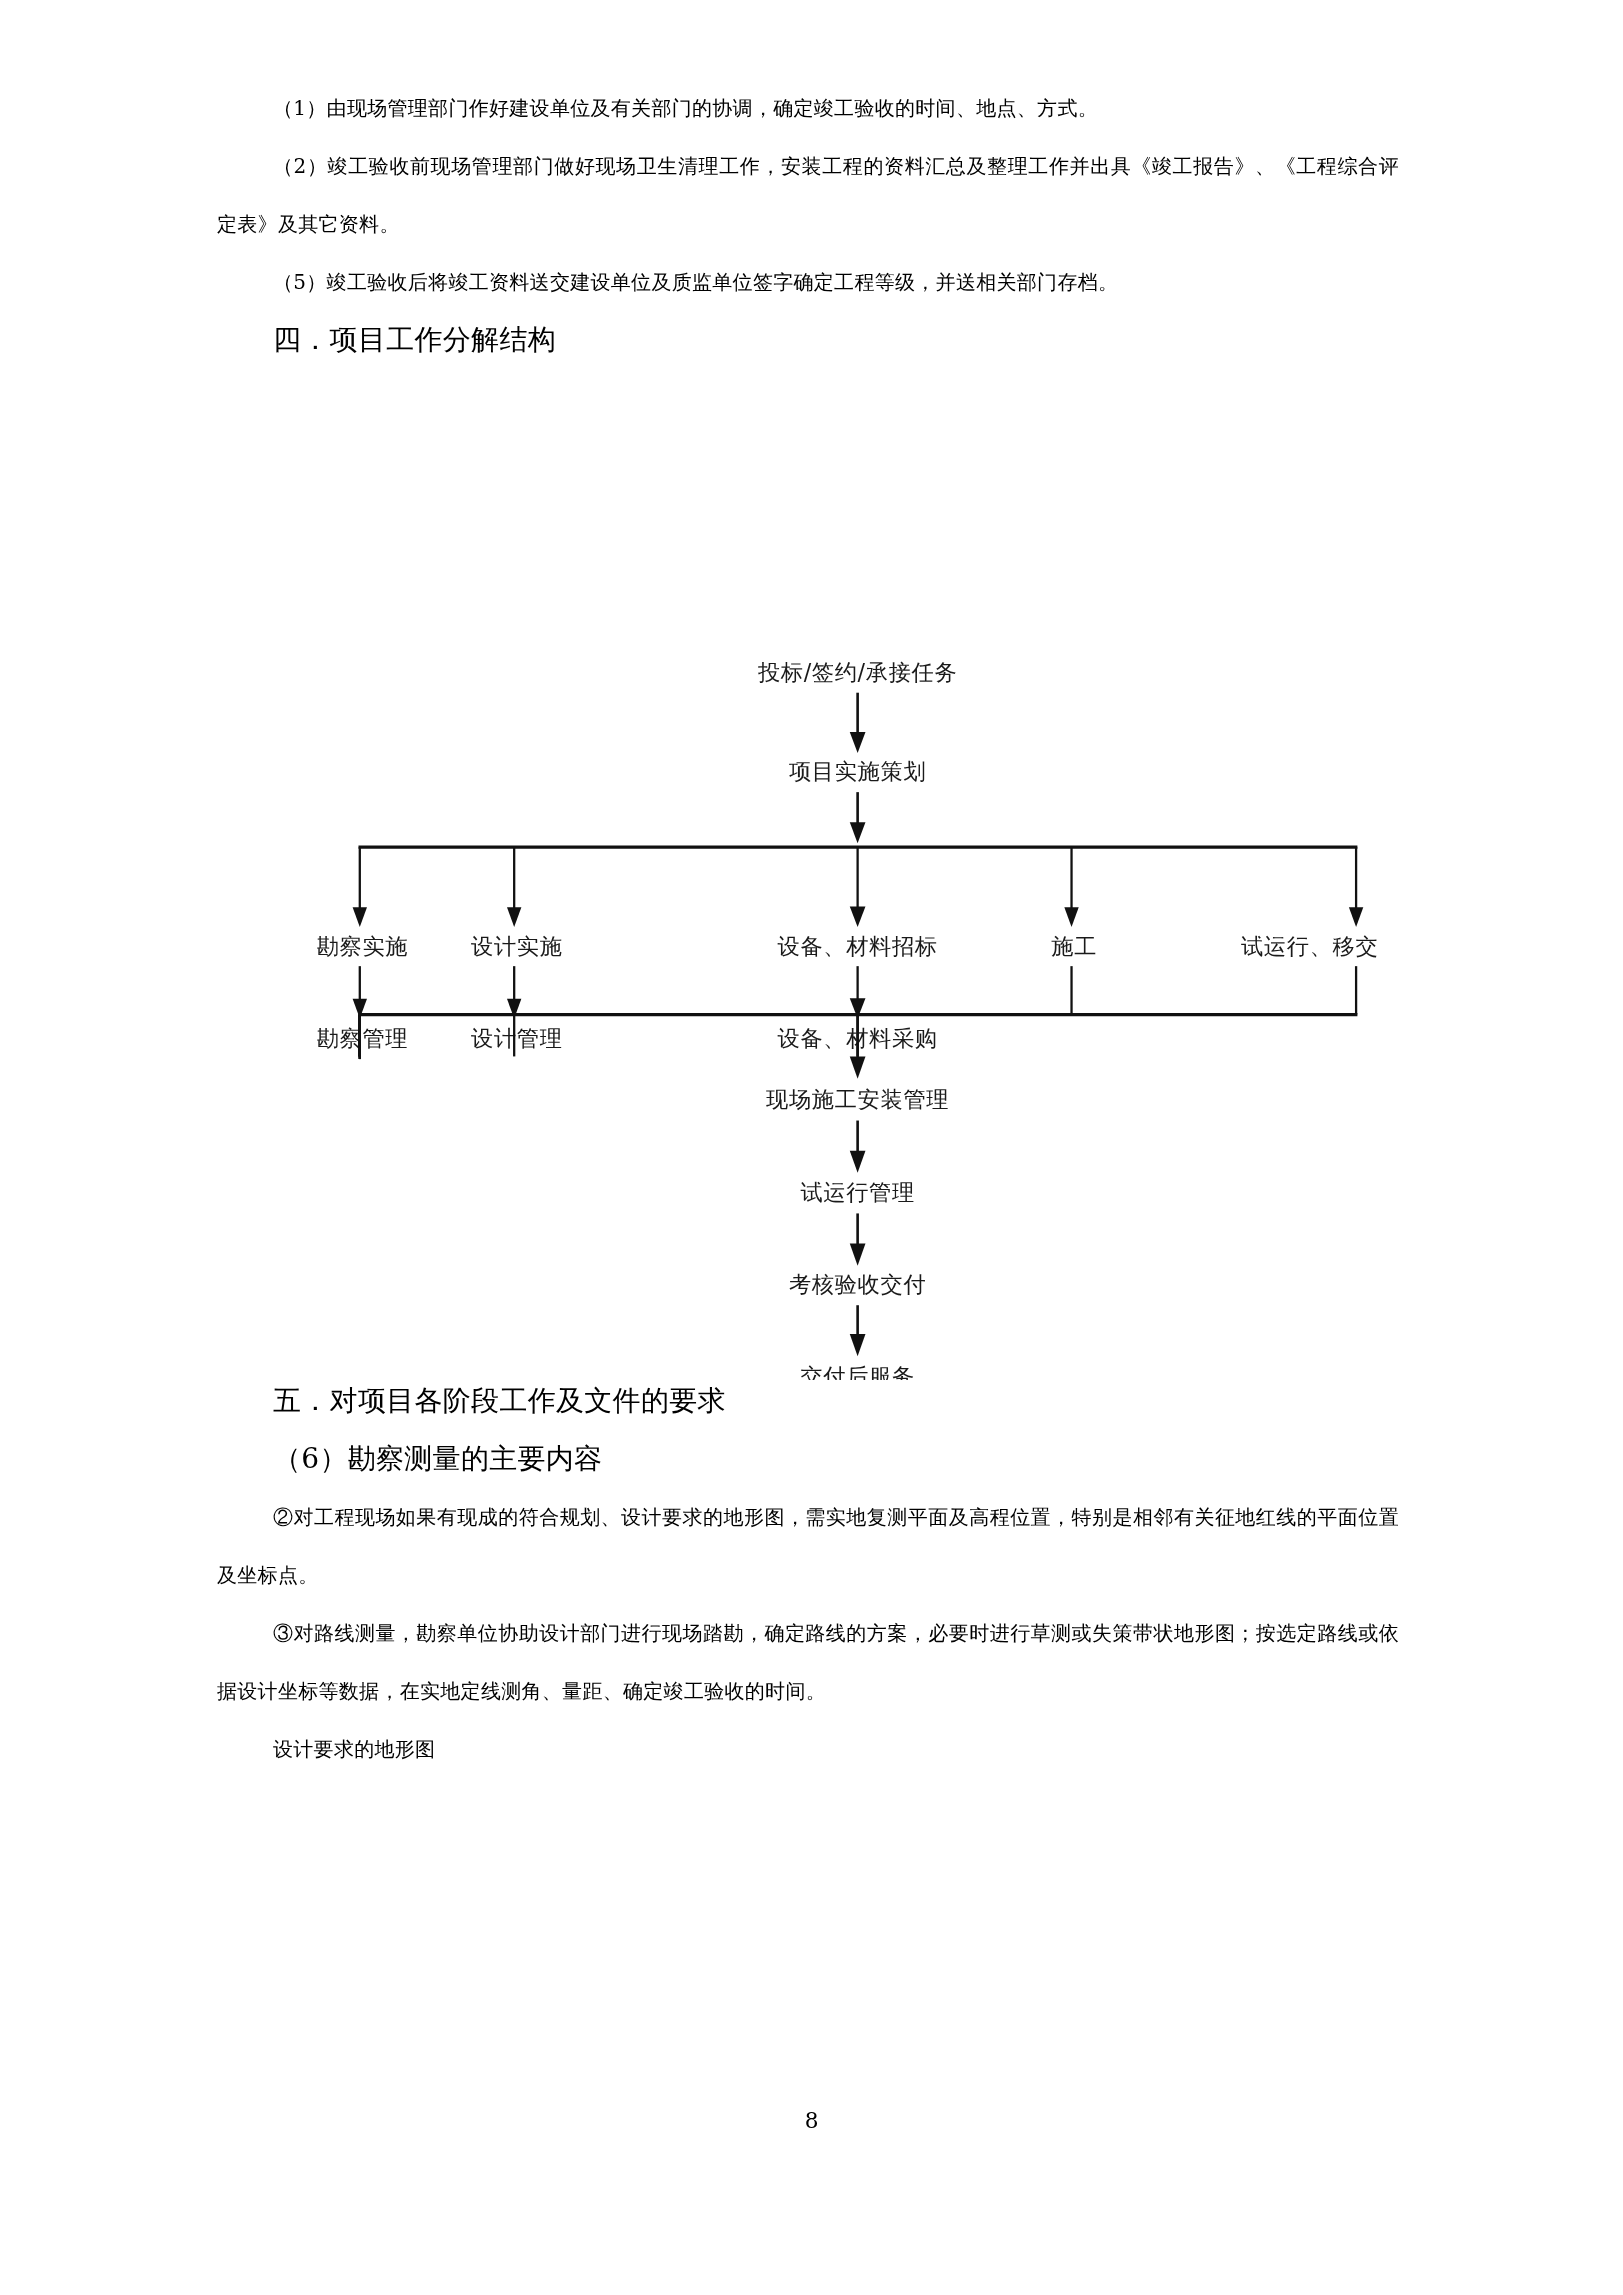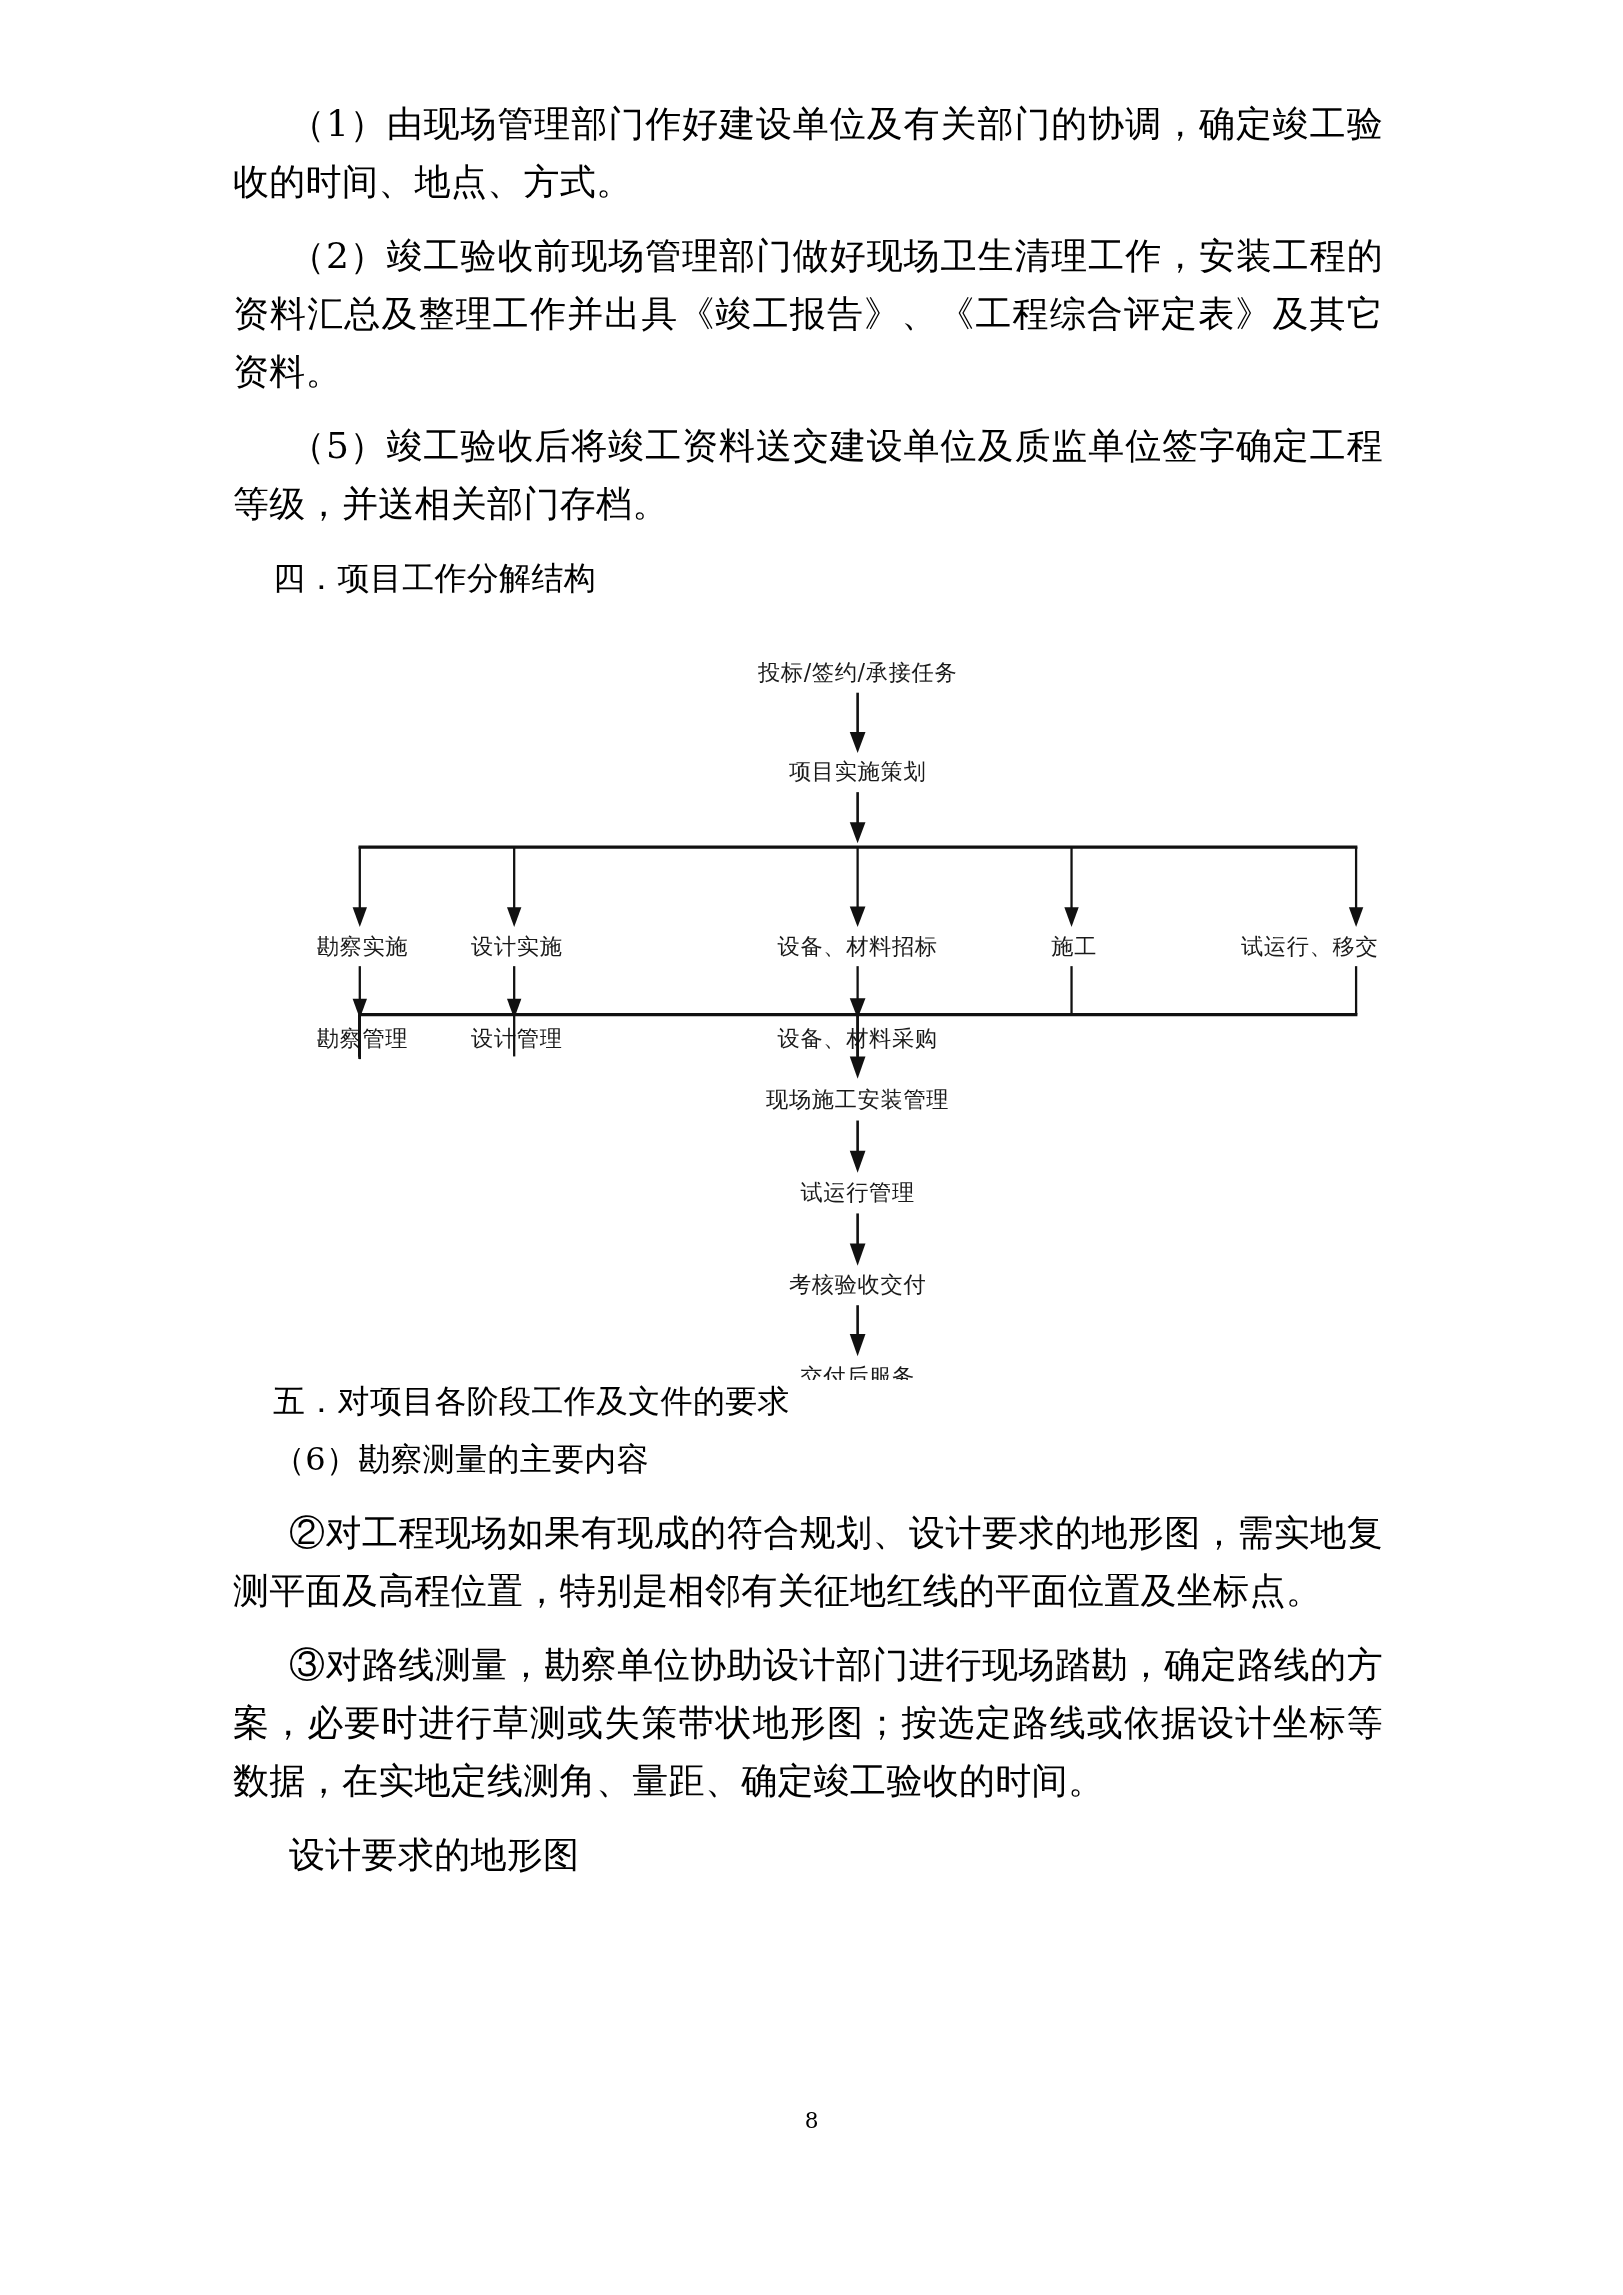--- a/index.html
+++ b/index.html
@@ -18,33 +18,33 @@
   }
 
   
   .content {
     position: absolute;
     left: 217px;
     top: 79px;
     width: 1182px;
   }
   .para {
-    font-size: 36px;
+    font-size: 20px;
     line-height: 58px;
     text-align: justify;
     text-justify: inter-ideograph;
     letter-spacing: 0.3px;
-    margin: 16px;
+    margin: 0;
     text-indent: 0;
   }
   .para.indent {
     text-indent: 56px;
   }
   .heading {
-    font-size: 32px;
+    font-size: 28px;
     line-height: 58px;
     margin: 0;
     text-indent: 56px;
     letter-spacing: 0.3px;
   }
 
   
   .chart {
     position: absolute;
     left: 0;

